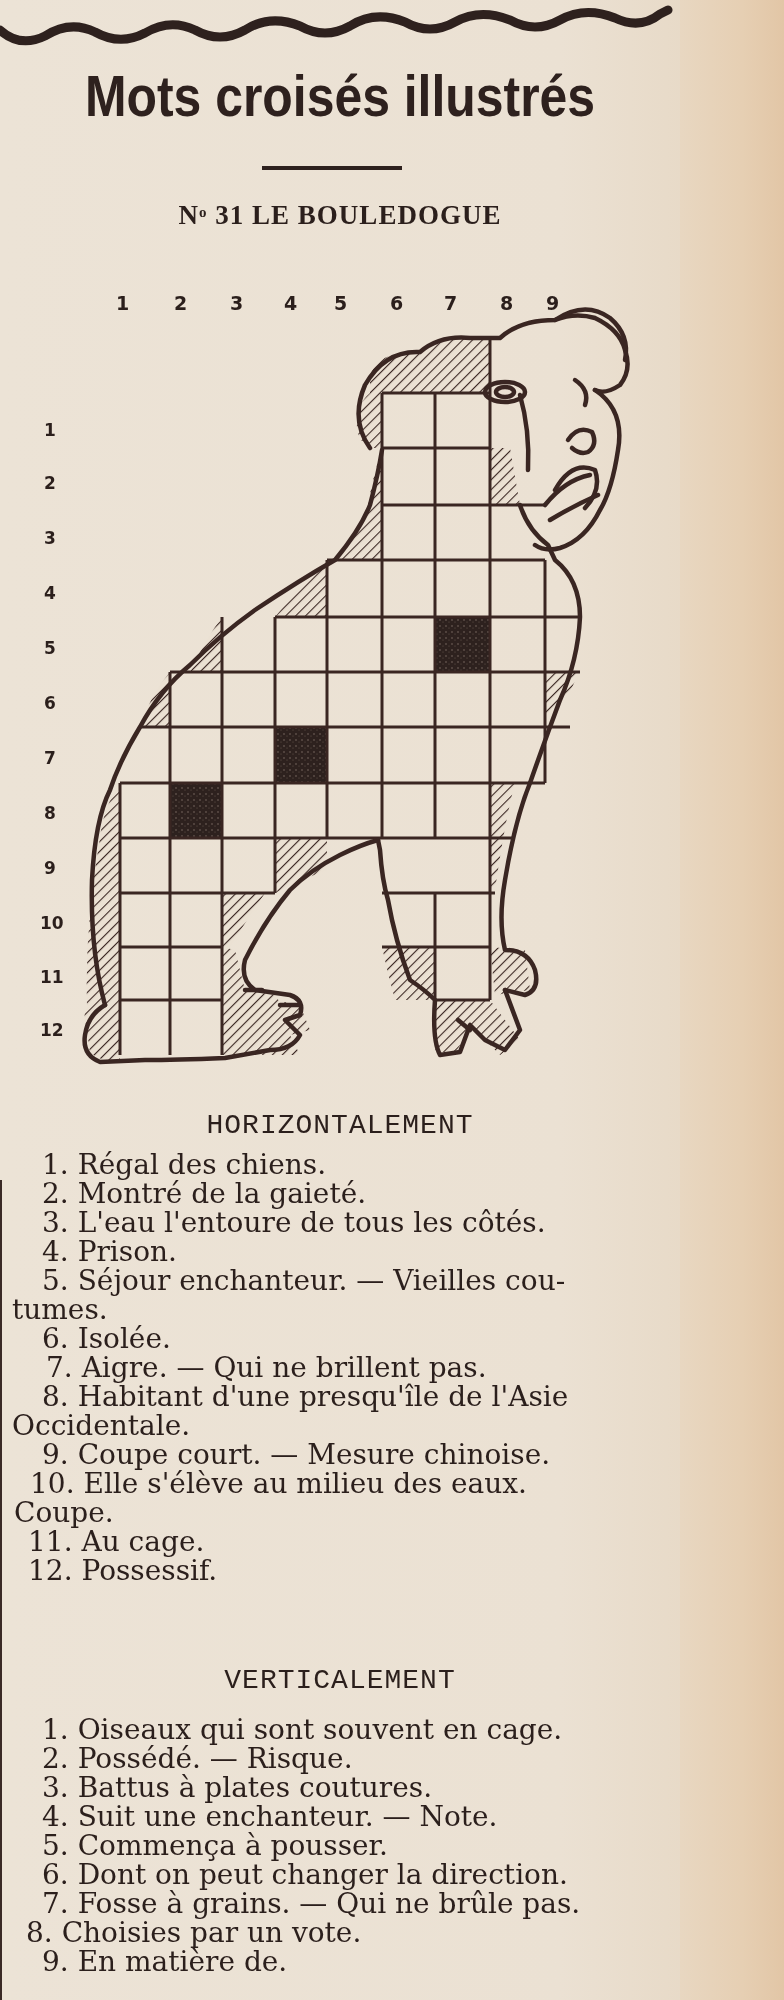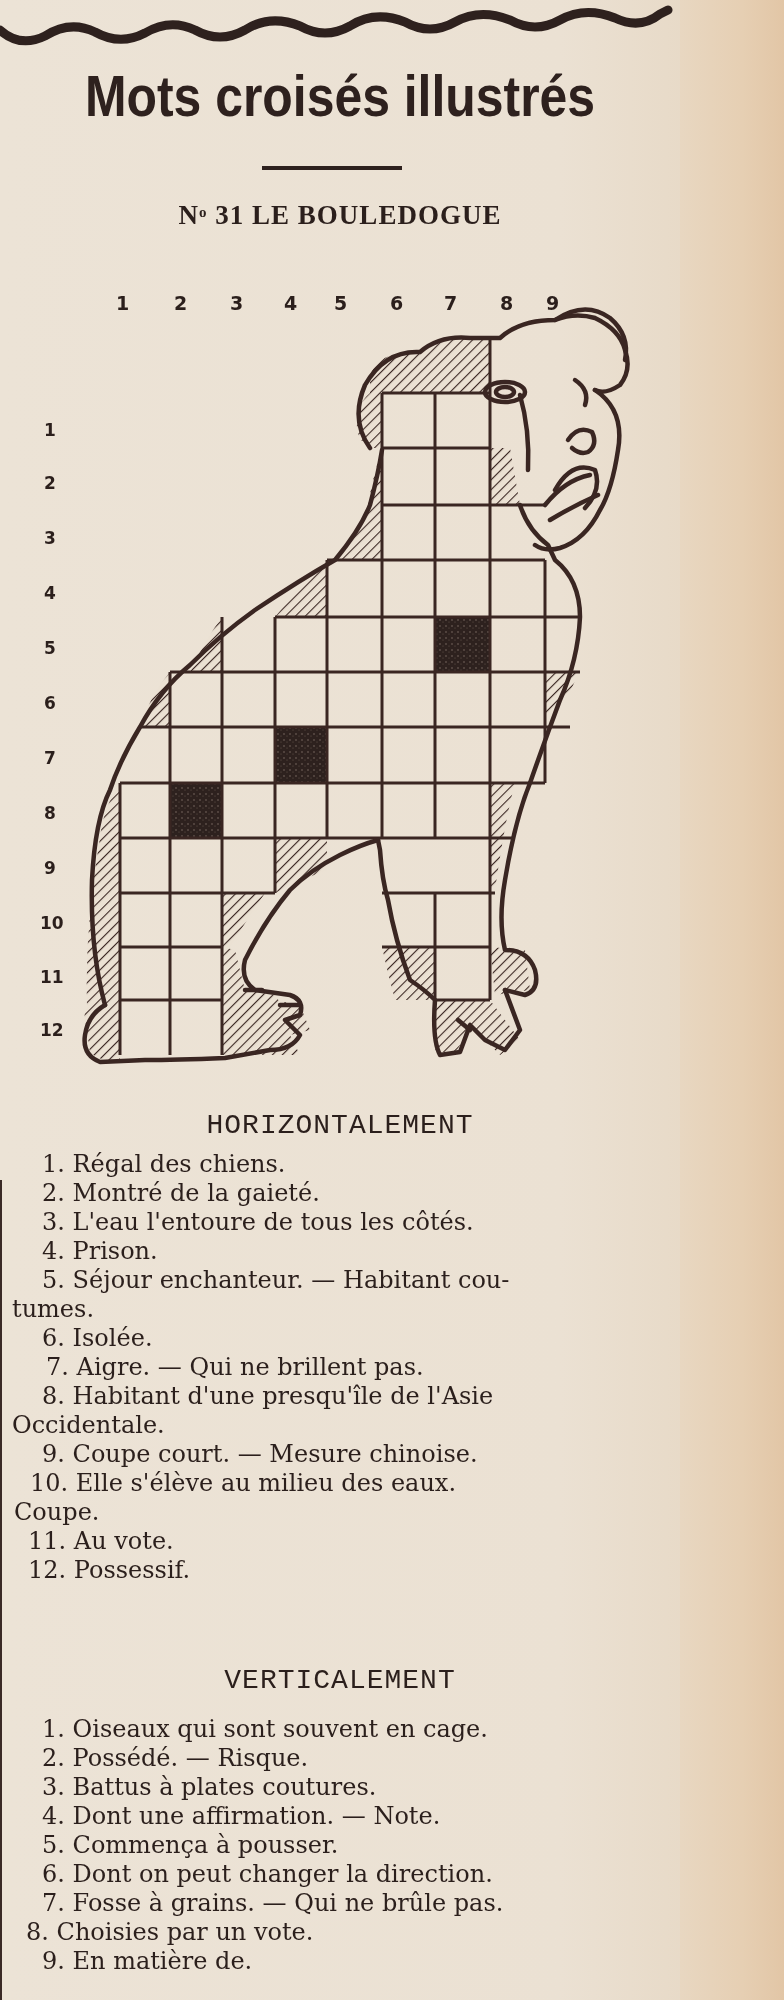--- a/index.html
+++ b/index.html
@@ -19,21 +19,21 @@
   .subtitle{position:absolute;left:0;width:680px;top:200px;text-align:center;
             font-family:Liberation Serif, serif;font-weight:bold;font-size:27px;letter-spacing:1px;}
   .sup{font-size:15px;vertical-align:top;position:relative;top:4px;}
   .col-nums{position:absolute;top:292px;left:0;}
   .col-num{position:absolute;font-family:"DejaVu Sans",sans-serif;font-weight:bold;font-size:19px;}
   .row-nums{position:absolute;left:0;top:0;}
   .row-num{position:absolute;font-family:"DejaVu Sans",sans-serif;font-weight:bold;font-size:17px;left:44px;}
   .grid-svg{position:absolute;left:0;top:0;}
   .section-head{position:absolute;left:0;width:680px;text-align:center;
                 font-family:"Liberation Mono","DejaVu Sans Mono",monospace;font-size:28px;letter-spacing:1px;}
-  .clues{position:absolute;left:0;width:680px;font-family:"DejaVu Serif",serif;font-size:24px;line-height:29px;}
+  .clues{position:absolute;left:0;width:680px;font-family:"DejaVu Serif",serif;font-size:28px;line-height:29px;}
   .clue{position:relative;white-space:nowrap;}
   .clue .num{display:inline-block;}
 </style>
 </head>
 <body>
 
 <div class="paper"></div>
 <div class="paper-edge"></div>
 
 <svg class="wave" viewBox="0 0 680 50" width="680" height="50">
@@ -188,40 +188,40 @@
   </g>
 </svg>
 
 <div class="section-head" style="top:1110px">HORIZONTALEMENT</div>
 
 <div class="clues" style="top:1150px">
   <div class="clue" style="padding-left:42px"><span class="num">1.</span> <span>Régal des chiens.</span></div>
   <div class="clue" style="padding-left:42px"><span class="num">2.</span> <span>Montré de la gaieté.</span></div>
   <div class="clue" style="padding-left:42px"><span class="num">3.</span> <span>L'eau l'entoure de tous les côtés.</span></div>
   <div class="clue" style="padding-left:42px"><span class="num">4.</span> <span>Prison.</span></div>
-  <div class="clue" style="padding-left:42px"><span class="num">5.</span> <span>Séjour enchanteur. — Habitant cou-</span></div>
+  <div class="clue" style="padding-left:42px"><span class="num">5.</span> <span>Séjour enchanteur. — Vieilles cou-</span></div>
   <div class="clue" style="padding-left:12px">tumes.</div>
   <div class="clue" style="padding-left:42px"><span class="num">6.</span> <span>Isolée.</span></div>
   <div class="clue" style="padding-left:46px"><span class="num">7.</span> <span>Aigre. — Qui ne brillent pas.</span></div>
   <div class="clue" style="padding-left:42px"><span class="num">8.</span> <span>Habitant d'une presqu'île de l'Asie</span></div>
   <div class="clue" style="padding-left:12px">Occidentale.</div>
   <div class="clue" style="padding-left:42px"><span class="num">9.</span> <span>Coupe court. — Mesure chinoise.</span></div>
   <div class="clue" style="padding-left:30px"><span class="num">10.</span> <span>Elle s'élève au milieu des eaux.</span></div>
   <div class="clue" style="padding-left:14px">Coupe.</div>
-  <div class="clue" style="padding-left:28px"><span class="num">11.</span> <span>Au vote.</span></div>
+  <div class="clue" style="padding-left:28px"><span class="num">11.</span> <span>Au cage.</span></div>
   <div class="clue" style="padding-left:28px"><span class="num">12.</span> <span>Possessif.</span></div>
 </div>
 
 <div class="section-head" style="top:1665px">VERTICALEMENT</div>
 
 <div class="clues" style="top:1715px">
   <div class="clue" style="padding-left:42px"><span class="num">1.</span> <span>Oiseaux qui sont souvent en cage.</span></div>
   <div class="clue" style="padding-left:42px"><span class="num">2.</span> <span>Possédé. — Risque.</span></div>
   <div class="clue" style="padding-left:42px"><span class="num">3.</span> <span>Battus à plates coutures.</span></div>
-  <div class="clue" style="padding-left:42px"><span class="num">4.</span> <span>Dont une affirmation. — Note.</span></div>
+  <div class="clue" style="padding-left:42px"><span class="num">4.</span> <span>Suit une enchanteur. — Note.</span></div>
   <div class="clue" style="padding-left:42px"><span class="num">5.</span> <span>Commença à pousser.</span></div>
   <div class="clue" style="padding-left:42px"><span class="num">6.</span> <span>Dont on peut changer la direction.</span></div>
   <div class="clue" style="padding-left:42px"><span class="num">7.</span> <span>Fosse à grains. — Qui ne brûle pas.</span></div>
   <div class="clue" style="padding-left:26px"><span class="num">8.</span> <span>Choisies par un vote.</span></div>
   <div class="clue" style="padding-left:42px"><span class="num">9.</span> <span>En matière de.</span></div>
 </div>
 
 <div class="left-rule"></div>
 
 </body></html>

